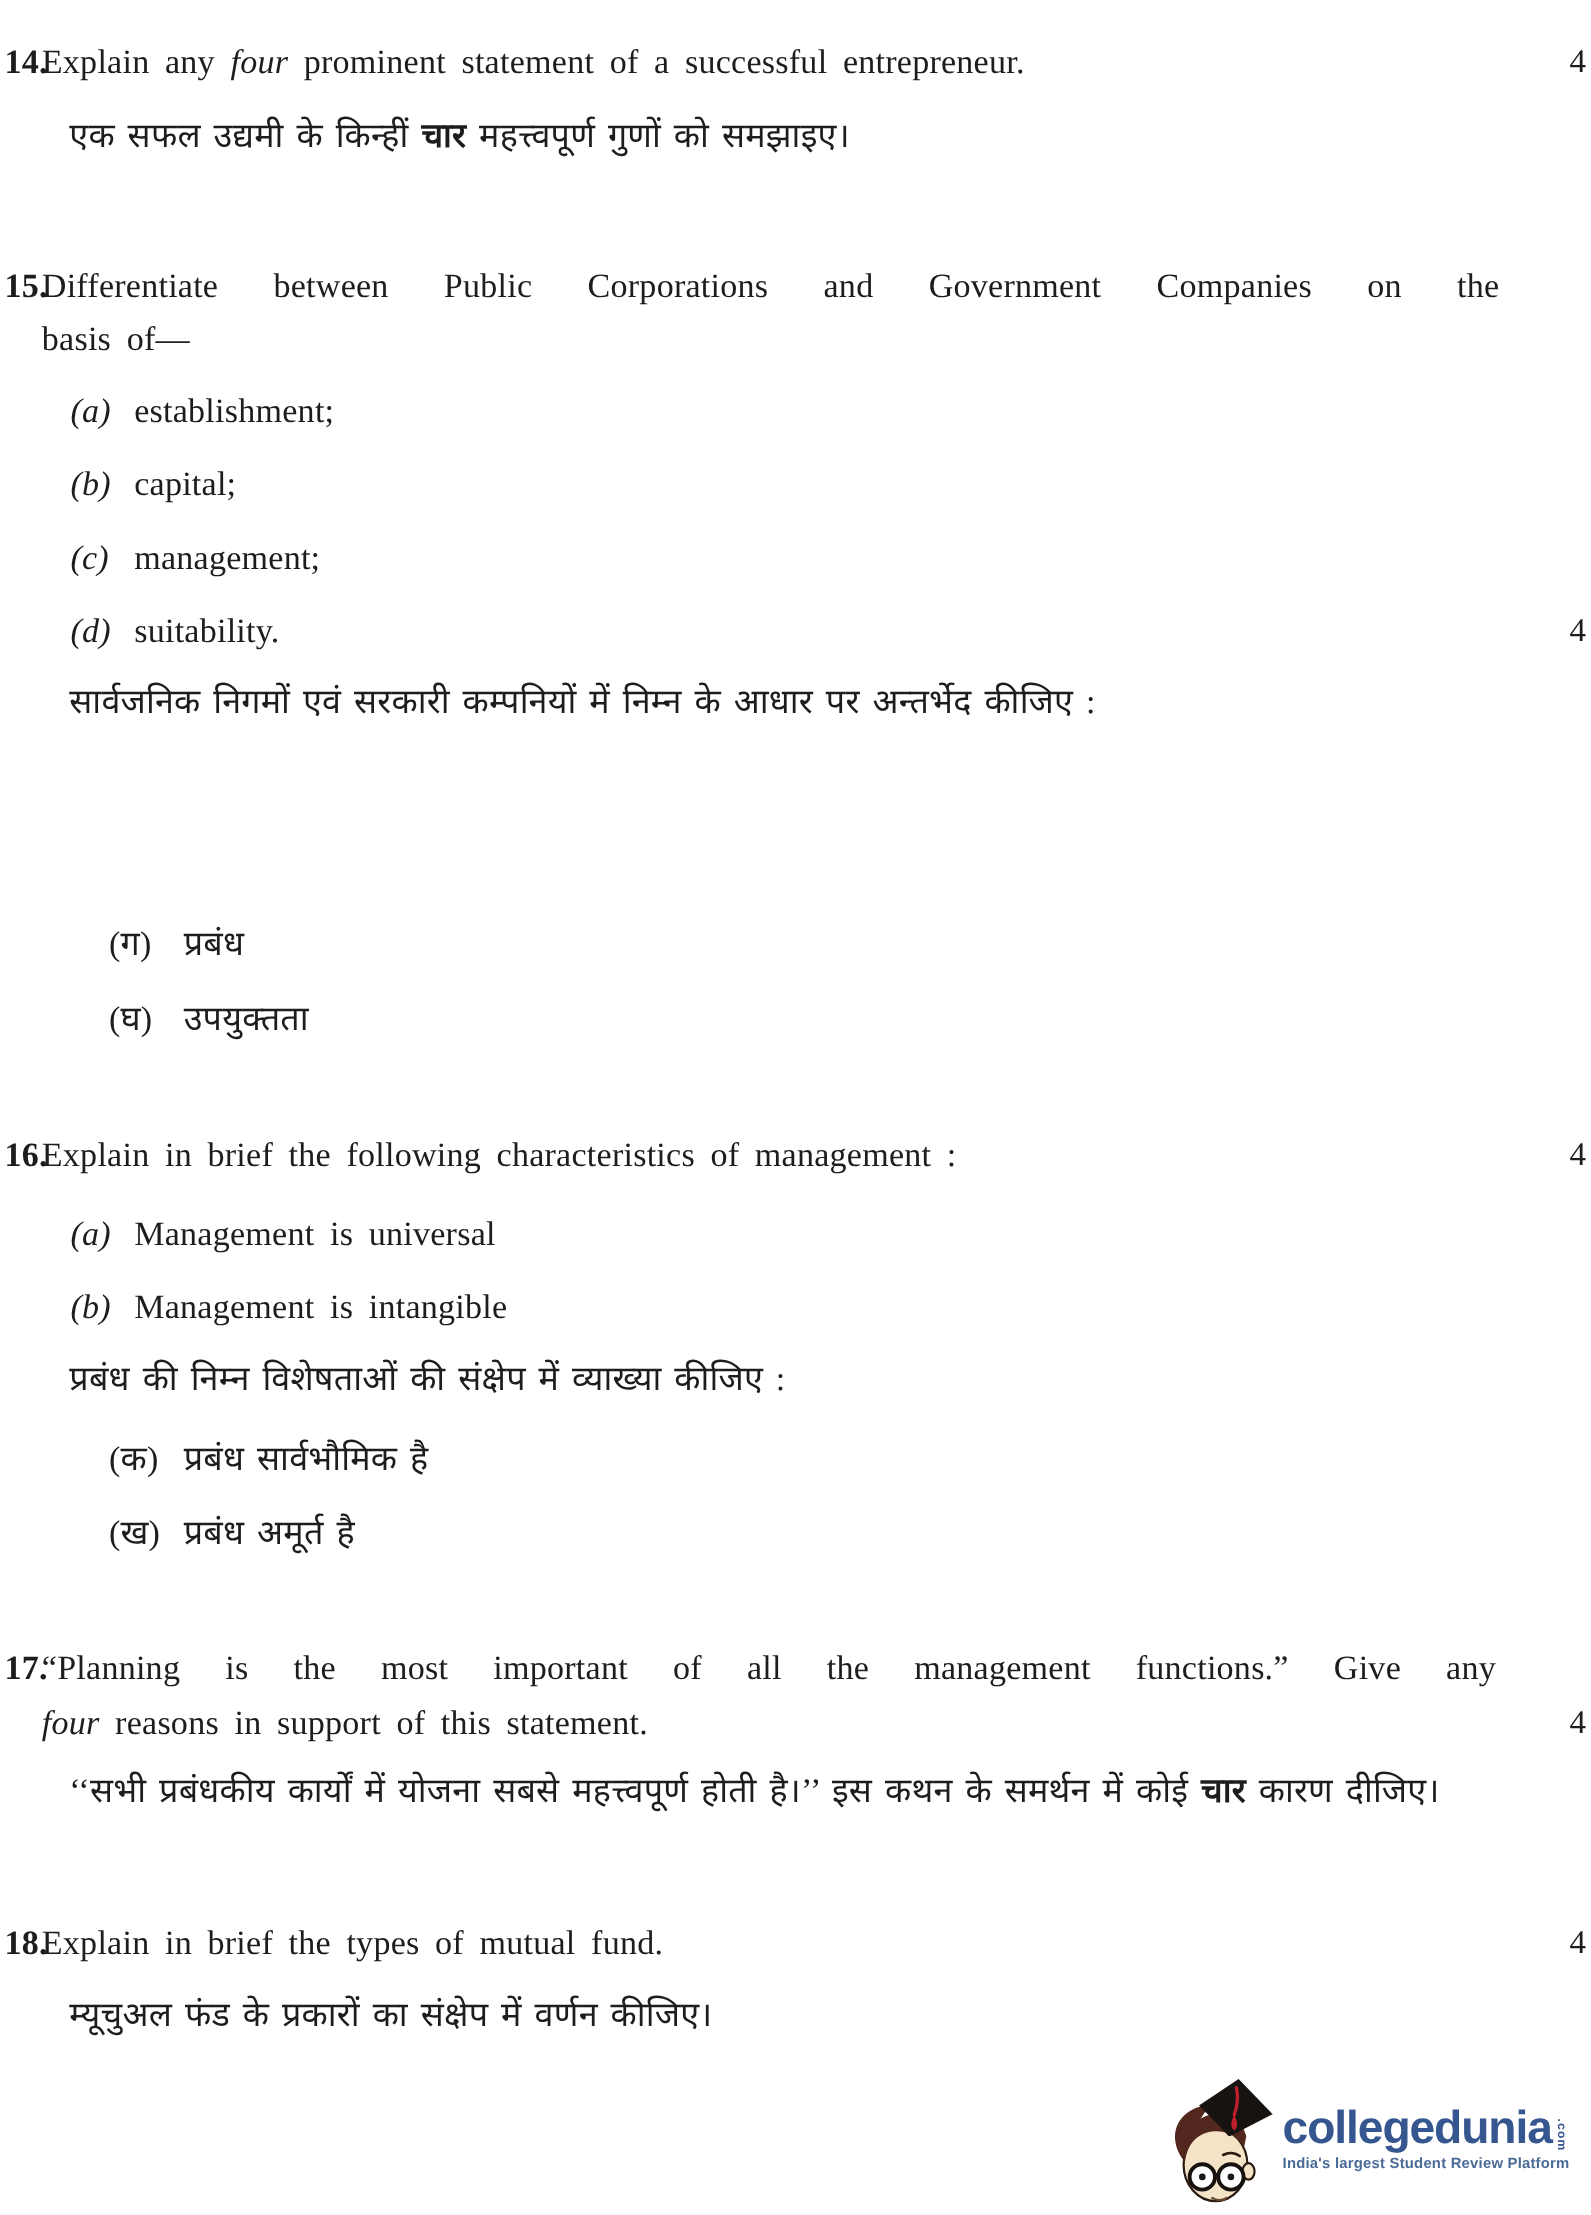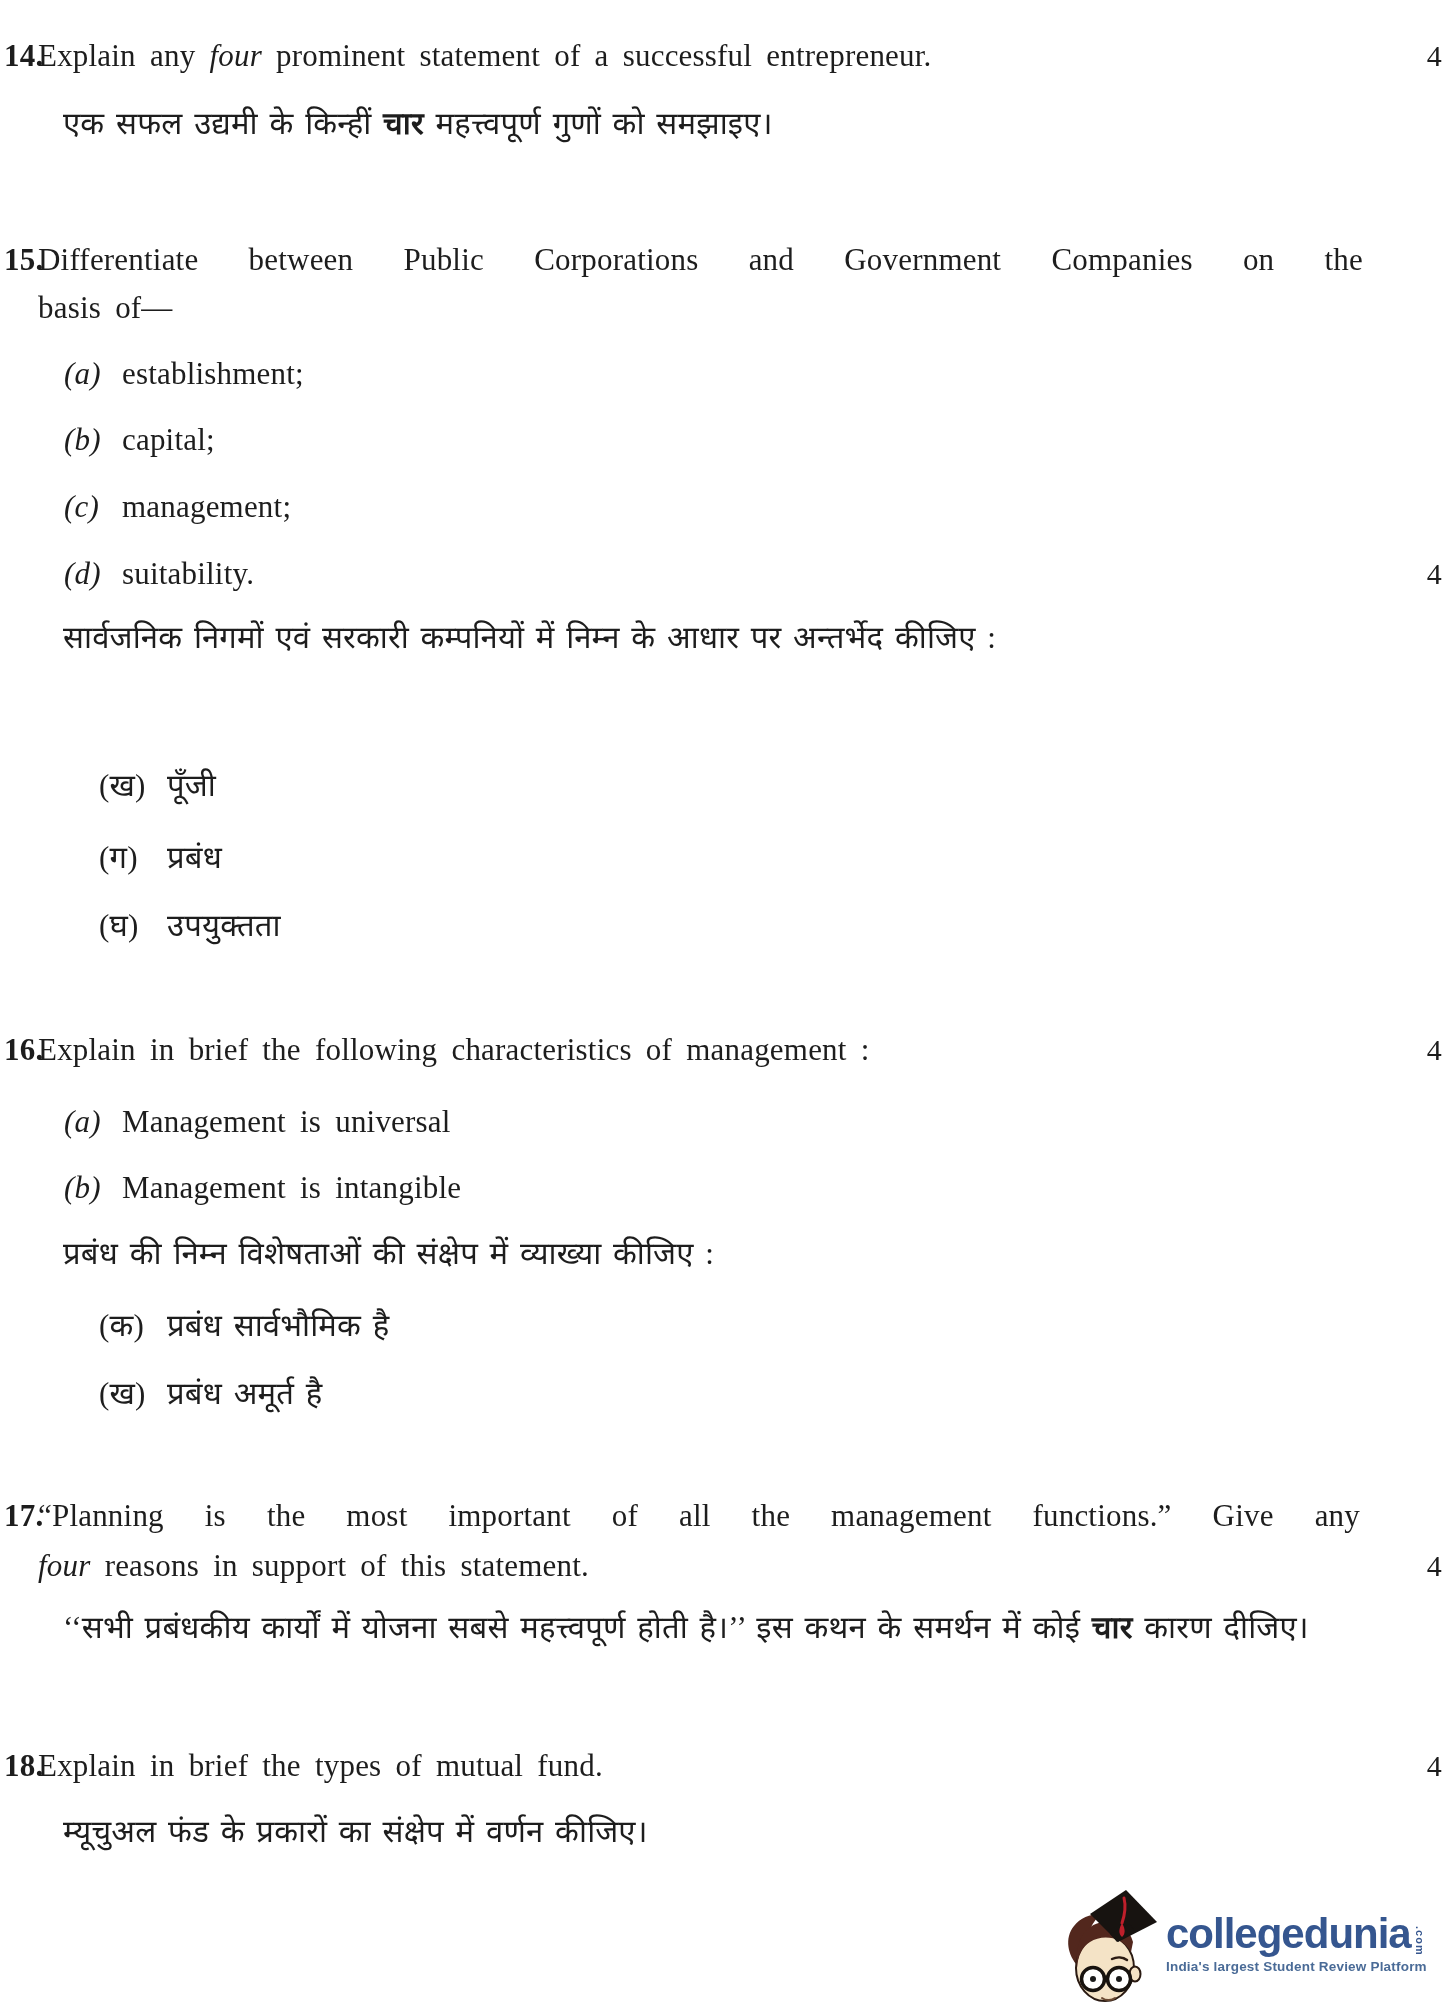--- a/index.html
+++ b/index.html
@@ -64,23 +64,20 @@
     <span class="ilab">(b)</span><span>capital;</span>
   </div>
   <div class="row sub" style="top:487px">
     <span class="ilab">(c)</span><span>management;</span>
   </div>
   <div class="row sub" style="top:554px">
     <span class="ilab">(d)</span><span>suitability.</span>
     <span class="mark">4</span>
   </div>
   <div class="row hi" style="top:618px">सार्वजनिक निगमों एवं सरकारी कम्पनियों में निम्न के आधार पर अन्तर्भेद कीजिए :</div>
-  <div class="row hi subhi" style="top:766px">
-    <span class="hlab">(ख)</span><span>पूँजी</span>
-  </div>
   <div class="row hi subhi" style="top:838px">
     <span class="hlab">(ग)</span><span>प्रबंध</span>
   </div>
   <div class="row hi subhi" style="top:906px">
     <span class="hlab">(घ)</span><span>उपयुक्तता</span>
   </div>
 
   <div class="row" style="top:1030px">
     <span class="qnum">16.</span>
     <span>Explain in brief the following characteristics of management :</span>

